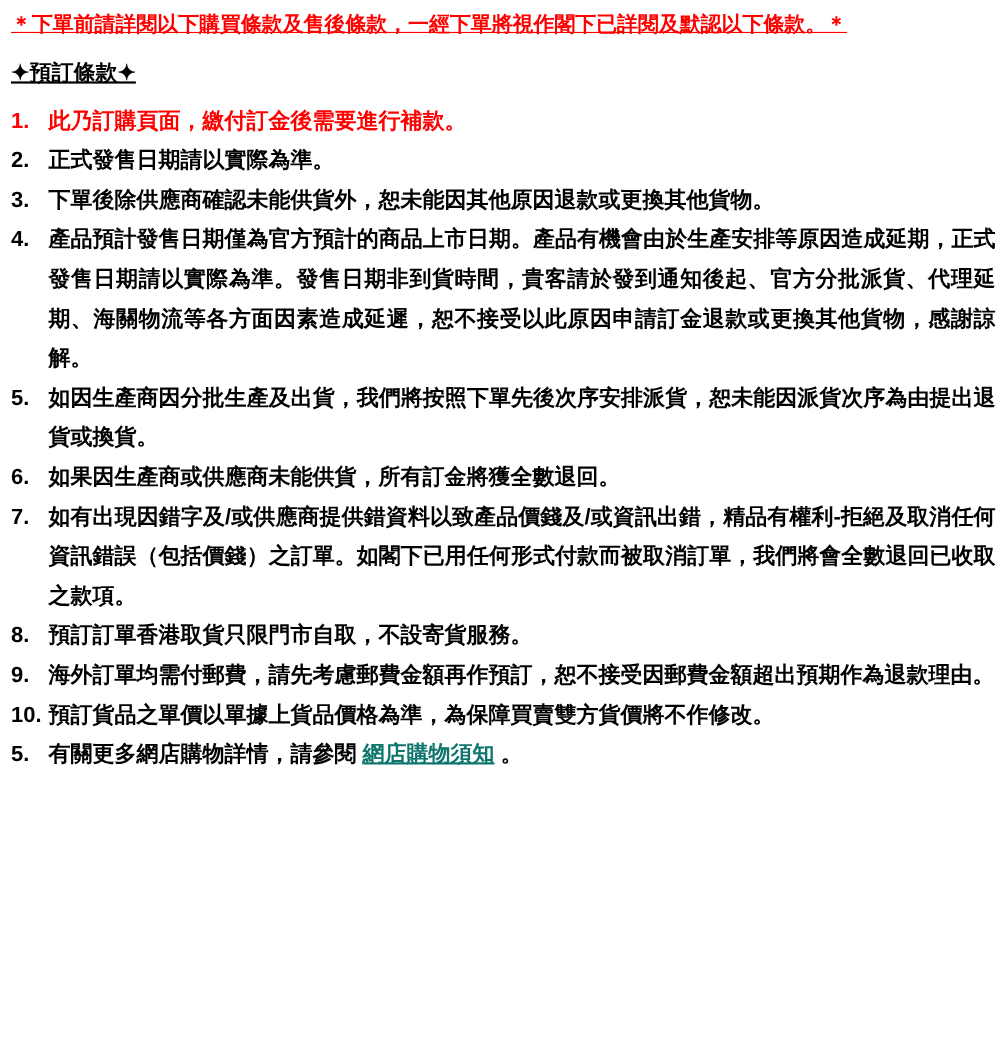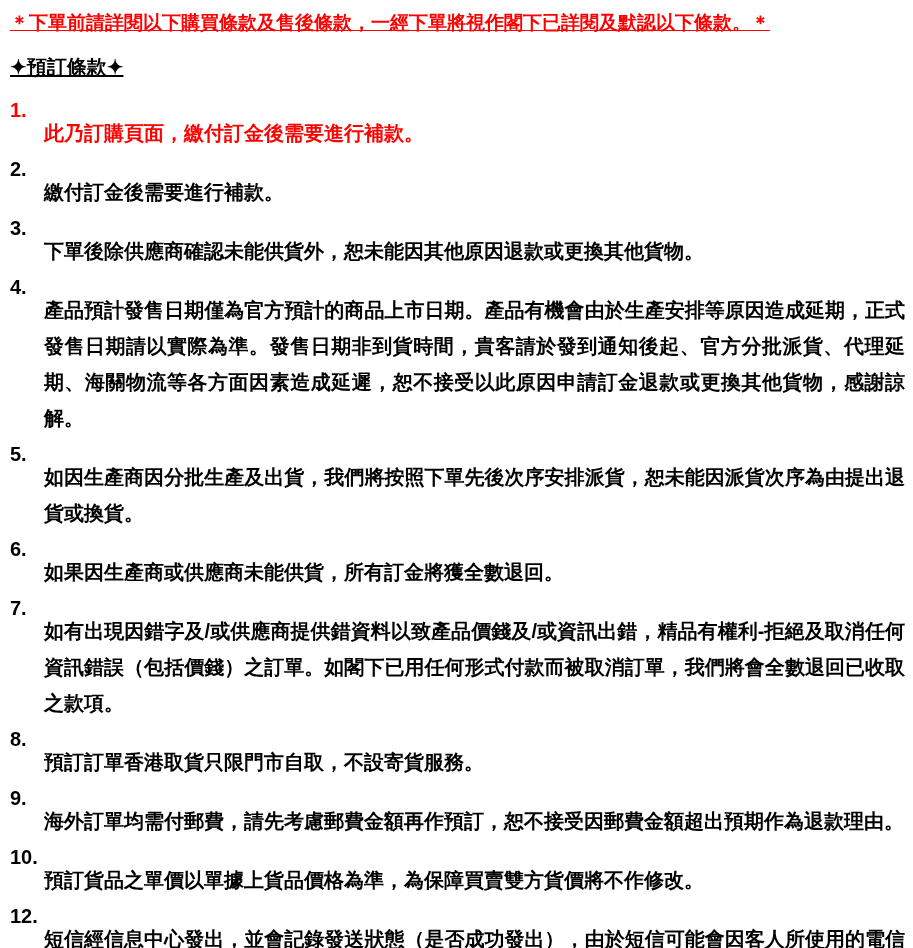--- a/index.html
+++ b/index.html
@@ -38,21 +38,20 @@
     font-size: 20px;
     line-height: 36px;
   }
   .term .num {
     flex: 0 0 34px;
     width: 34px;
   }
   .term .text {
     flex: 1;
     text-align: justify;
-    margin-top: 23px;
   }
   .term.red {
     color: #ff0000;
   }
   .seg-red-underline {
     color: #ff0000;
     text-decoration: underline;
   }
   .seg-link {
     color: #0f766e;
@@ -67,21 +66,21 @@
 
 <div class="section-title">✦預訂條款✦</div>
 
 <div class="terms-list">
     <div class="term red">
       <span class="num">1.</span>
       <div class="text"><span>此乃訂購頁面，繳付訂金後需要進行補款。</span></div>
     </div>
     <div class="term">
       <span class="num">2.</span>
-      <div class="text"><span>繳付訂金後需要進行補款。</span></div>
+      <div class="text"><span>正式發售日期請以實際為準。</span></div>
     </div>
     <div class="term">
       <span class="num">3.</span>
       <div class="text"><span>下單後除供應商確認未能供貨外，恕未能因其他原因退款或更換其他貨物。</span></div>
     </div>
     <div class="term">
       <span class="num">4.</span>
       <div class="text"><span>產品預計發售日期僅為官方預計的商品上市日期。產品有機會由於生產安排等原因造成延期，正式發售日期請以實際為準。發售日期非到貨時間，貴客請於發到通知後起、官方分批派貨、代理延期、海關物流等各方面因素造成延遲，恕不接受以此原因申請訂金退款或更換其他貨物，感謝諒解。</span></div>
     </div>
     <div class="term">
@@ -102,20 +101,16 @@
     </div>
     <div class="term">
       <span class="num">9.</span>
       <div class="text"><span>海外訂單均需付郵費，請先考慮郵費金額再作預訂，恕不接受因郵費金額超出預期作為退款理由。</span></div>
     </div>
     <div class="term">
       <span class="num">10.</span>
       <div class="text"><span>預訂貨品之單價以單據上貨品價格為準，為保障買賣雙方貨價將不作修改。</span></div>
     </div>
     <div class="term">
-      <span class="num">12.</span>
-      <div class="text"><span>短信經信息中心發出，並會記錄發送狀態（是否成功發出），由於短信可能會因客人所使用的電信商攔截 / 部分型號手機內置短信攔截設定 / 其他原因未能查看短信，我們只能按照信息中心的發送狀態作準，未能考慮客人個別情況，恕不接受未有收到短信為由要求取回已撻訂的貨物或訂金。</span></div>
-    </div>
-    <div class="term">
       <span class="num">5.</span>
       <div class="text"><span>有關更多網店購物詳情，請參閱 </span><span class="seg-link">網店購物須知</span><span> 。</span></div>
     </div>
   </div>
 
 </body></html>

